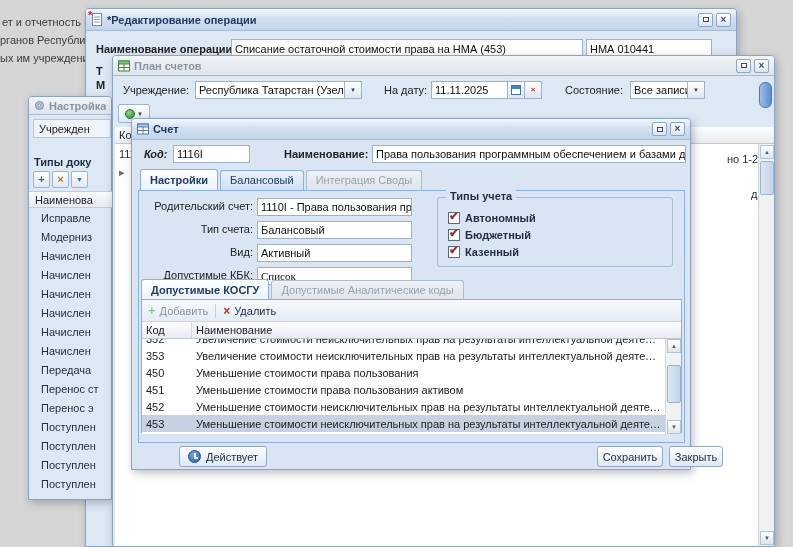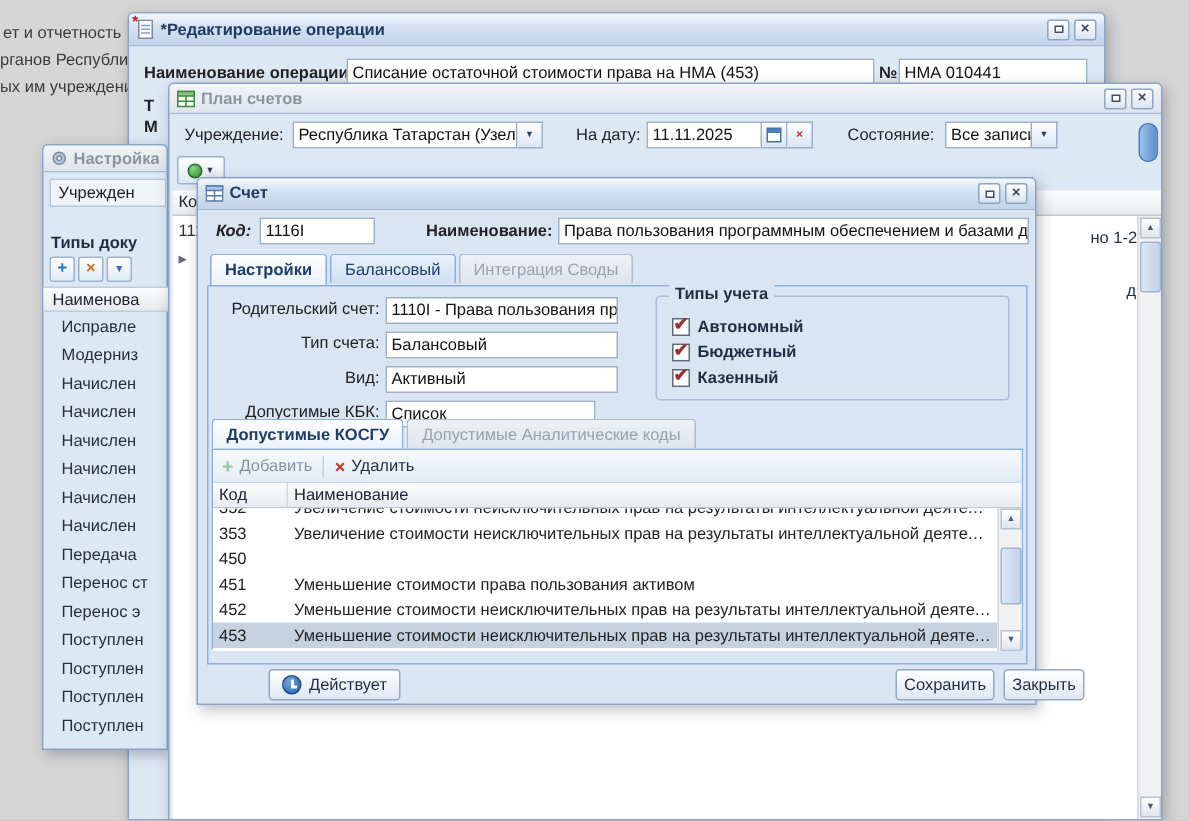--- a/index.html
+++ b/index.html
@@ -27,21 +27,21 @@
 
   .lbl{ position:absolute; height:18px; display:flex; align-items:center; white-space:nowrap; }
   .b{ font-weight:bold; }
   .tf{ position:absolute; height:18px; background:#fff; border:1px solid #9fb1c7;
        display:flex; align-items:center; padding:0 3px; white-space:nowrap; overflow:hidden; color:#111; }
   .trig{ position:absolute; width:17px; height:18px; border:1px solid #9fb1c7; border-left:0;
        background:linear-gradient(#fefeff,#dbe6f3); display:flex; align-items:center;
        justify-content:center; font-size:6px; color:#33415c; }
 
   
-  .tabs{ position:absolute; display:flex; gap:2px; align-items:flex-start; }
+  .tabs{ position:absolute; display:flex; gap:2px; align-items:center; }
   .tab{ height:20px; padding:0 9px; display:flex; align-items:center; white-space:nowrap;
        border:1px solid #8cb0dd; border-bottom:0; border-radius:3px 3px 0 0;
        background:linear-gradient(#e9f1fb,#d0e0f2); color:#1e3c64; }
   .tab.active{ background:linear-gradient(#fdfeff,#eaf1fa); font-weight:bold; height:21px; }
   .tab.disabled{ color:#98a2ad; border-color:#aebdcd; background:linear-gradient(#edf1f6,#dfe5ec); }
 
   
   .fset{ position:absolute; border:1px solid #a9bdd6; border-radius:3px; }
   .fset .legend{ position:absolute; top:-8px; left:8px; background:#d9e5f3; padding:0 4px;
        font-weight:bold; color:#1f2d42; }
@@ -150,21 +150,21 @@
             <span class="sq"></span>
           </span>
         <span class="wbtn">
             <span>×</span>
           </span>
       </span>
     </div>
     <span class="lbl b" style="left:10px; top:31px;">Наименование операции:</span>
     <div class="tf" style="left:145px; top:30px; width:352px; height:20px;">Списание остаточной стоимости права на НМА (453)</div>
     <span class="lbl b" style="left:500px; top:31px;">№:</span>
-    <div class="tf" style="left:513px; top:30px; width:126px; height:20px;">НМА 010441</div>
+    <div class="tf" style="left:500px; top:30px; width:126px; height:20px;">НМА 010441</div>
     <span class="lbl b" style="left:10px; top:53px;">Т</span>
     <span class="lbl b" style="left:10px; top:67px;">М</span>
     <span class="lbl b" style="left:10px; top:83px;">Э</span>
   </div>
 
   <div class="win inactive" style="left:28px; top:96px; width:84px; height:404px;">
     <div class="win-header" style="height:18px;">
       <span class="icon">
         <svg width="11" height="11" viewBox="0 0 11 11">
             <circle cx="5.5" cy="5.5" r="4" fill="#b9c9dd" stroke="#7a8aa0"></circle>
@@ -377,21 +377,21 @@
             <span class="tf" style="left:118px; top:0; width:155px; height:18px;">Балансовый</span>
           </div>
 
           <div style="position:relative; height:23px;">
             <span style="position:absolute; left:0; top:2px; width:114px; text-align:right; white-space:nowrap;">Вид:</span>
             <span class="tf" style="left:118px; top:0; width:155px; height:18px;">Активный</span>
           </div>
 
           <div style="position:relative; height:23px;">
             <span style="position:absolute; left:0; top:2px; width:114px; text-align:right; white-space:nowrap;">Допустимые КБК:</span>
-            <span class="tf" style="left:118px; top:0; width:140px; height:18px;">Список</span>
+            <span class="tf" style="left:118px; top:0; width:155px; height:18px;font-family:Liberation Serif, serif;">Список</span>
           </div>
         </div>
 
       <div class="fset" style="left:298px; top:6px; width:236px; height:70px;">
         <span class="legend">Типы учета</span>
         <div style="position:absolute; left:0; top:11px; width:100%;">
 
             <div class="cbrow checked">
               <span class="cb">
                 <span class="chk">✔</span>
@@ -454,20 +454,21 @@
                 <span class="gcell-name">Увеличение стоимости неисключительных прав на результаты интеллектуальной деятельности с опреде...</span>
               </div>
 
               <div class="grow">
                 <span class="gcell-code">353</span>
                 <span class="gcell-name">Увеличение стоимости неисключительных прав на результаты интеллектуальной деятельности с неопреде...</span>
               </div>
 
               <div class="grow">
                 <span class="gcell-code">450</span>
+                <span class="gcell-name">Уменьшение стоимости права пользования</span>
               </div>
 
               <div class="grow">
                 <span class="gcell-code">451</span>
                 <span class="gcell-name">Уменьшение стоимости права пользования активом</span>
               </div>
 
               <div class="grow">
                 <span class="gcell-code">452</span>
                 <span class="gcell-name">Уменьшение стоимости неисключительных прав на результаты интеллектуальной деятельности</span>

